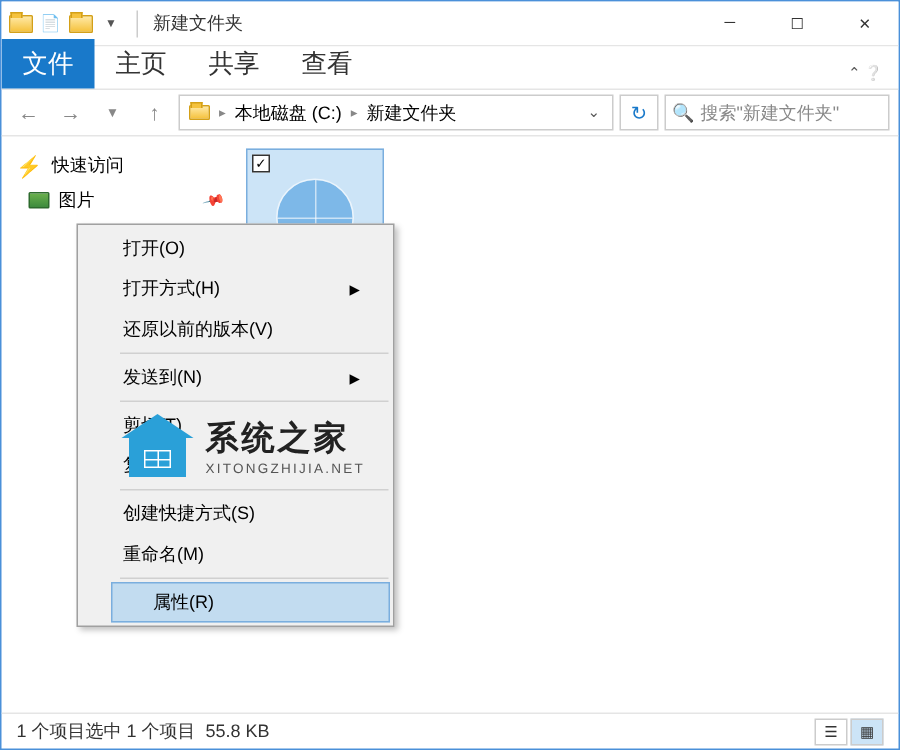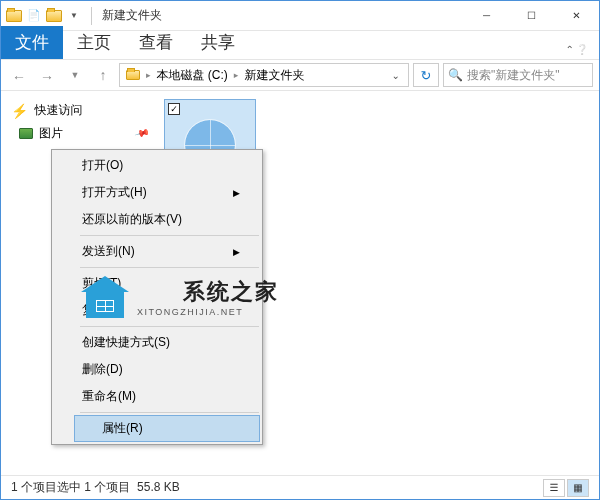--- a/index.html
+++ b/index.html
@@ -54,21 +54,21 @@
 .ctx-item .arrow { margin-left:auto; font-size:9px; }
 .ctx-sep { height:1px; background:#d0d0d0; margin:2px 1px 2px 26px; }
 
 .watermark { position:absolute; left:80px; top:275px; z-index:30; display:flex; align-items:center; gap:8px; }
 .wm-icon { width:48px; height:42px; position:relative; }
 .wm-house { width:38px; height:26px; background:#2aa0d8; position:absolute; bottom:0; left:5px; }
 .wm-roof { width:0; height:0; border-left:24px solid transparent; border-right:24px solid transparent; border-bottom:16px solid #2aa0d8; position:absolute; top:0; left:0; }
 .wm-window { width:18px; height:12px; background:#fff; position:absolute; bottom:6px; left:15px; display:grid; grid-template-columns:1fr 1fr; grid-template-rows:1fr 1fr; gap:1px; padding:1px; }
 .wm-window div { background:#2aa0d8; }
 .wm-text { display:flex; flex-direction:column; }
-.wm-cn { font-size:22px; font-weight:bold; color:#222; letter-spacing:2px;margin-left:46px; }
+.wm-cn { font-size:22px; font-weight:bold; color:#222; letter-spacing:2px; }
 .wm-en { font-size:9px; letter-spacing:1.5px; color:#555; }
 
 .statusbar { height:24px; border-top:1px solid #e5e5e5; display:flex; align-items:center; padding:0 10px; font-size:12px; color:#333; }
 .statusbar .views { margin-left:auto; display:flex; gap:2px; }
 .view-btn { width:22px; height:18px; border:1px solid #ccc; display:flex; align-items:center; justify-content:center; font-size:10px; }
 .view-btn.active { background:#cce4f7; }
 </style>
 </head>
 <body>
 
@@ -88,22 +88,22 @@
   <div class="title-right">
     <div class="winbtn">─</div>
     <div class="winbtn">☐</div>
     <div class="winbtn close">✕</div>
   </div>
 </div>
 
 <div class="ribbon-tabs">
   <div class="rtab file">文件</div>
   <div class="rtab">主页</div>
+  <div class="rtab">共享</div>
   <div class="rtab">查看</div>
-  <div class="rtab">共享</div>
   <div class="ribbon-toggle">⌃ ❔</div>
 </div>
 
 <div class="addr-row">
   <div class="nav-arrows">
     <div class="nav-btn">←</div>
     <div class="nav-btn">→</div>
     <div class="nav-btn" style="font-size:9px">▼</div>
     <div class="nav-btn">↑</div>
   </div>
@@ -170,23 +170,20 @@
       <span>剪切(T)</span>
     </div>
   <div class="ctx-item">
       <span>复制(C)</span>
     </div>
   <div class="ctx-sep"></div>
   <div class="ctx-item">
       <span>创建快捷方式(S)</span>
     </div>
   <div class="ctx-item">
-      <span>删除(D)</span>
-    </div>
-  <div class="ctx-item">
       <span>重命名(M)</span>
     </div>
   <div class="ctx-sep"></div>
   <div class="ctx-item hover">
       <span>属性(R)</span>
     </div>
 </div>
 
 <div class="watermark">
   <div class="wm-icon">

